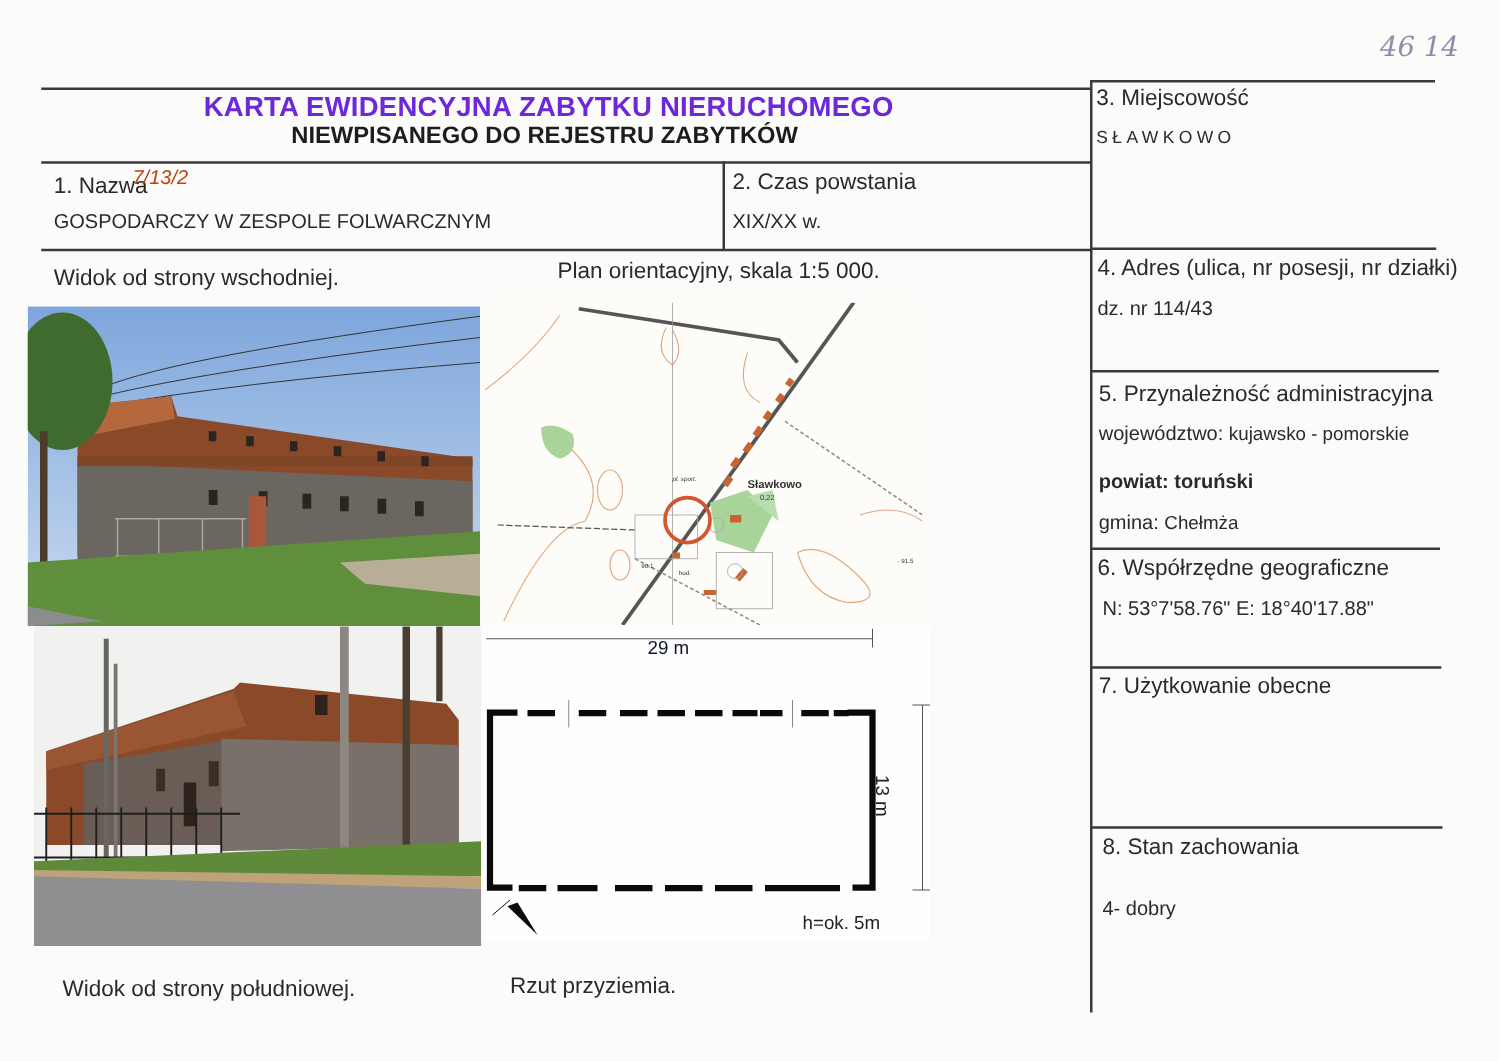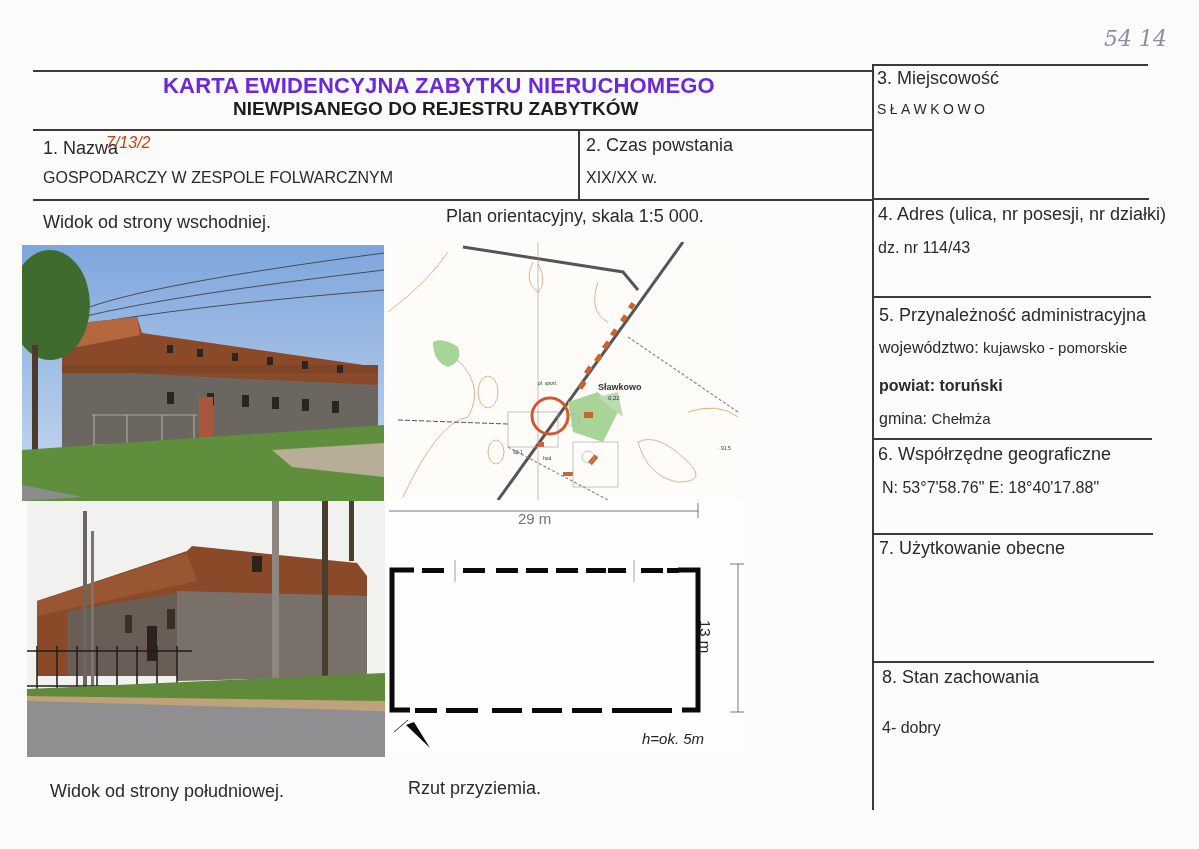--- a/index.html
+++ b/index.html
@@ -19,21 +19,21 @@
   .spaced { letter-spacing:3.5px; font-size:14px; }
   .hand { font-family:"DejaVu Serif", serif; font-style:italic; color:#8a8fa8; font-size:22px; }
   .hand-sm { font-family:Liberation Sans, sans-serif; font-style:italic; color:#c2410c; font-size:16px; }
   .photo { position:absolute; overflow:hidden; }
   .map { position:absolute; background:#fdfcf8; overflow:hidden; }
   .plan { position:absolute; background:#fefefe; }
 </style>
 </head>
 <body>
 
-<div class="abs hand" style="left:1104px; top:26px;">54 14</div>
+<div class="abs hand" style="left:1104px; top:26px;">46 14</div>
 
 <div class="hline" style="left:33px; top:70px; width:840px;"></div>
 <div class="hline" style="left:873px; top:64px; width:275px;"></div>
 <div class="vline" style="left:872px; top:64px; height:746px;"></div>
 
 <div class="hline" style="left:33px; top:129px; width:840px;"></div>
 <div class="vline" style="left:578px; top:129px; height:71px;"></div>
 <div class="hline" style="left:33px; top:199px; width:840px;"></div>
 
 <div class="hline" style="left:873px; top:198px; width:276px;"></div>
@@ -262,16 +262,16 @@
       <rect x="146" y="208" width="30" height="5"></rect>
       <rect x="186" y="208" width="30" height="5"></rect>
       <rect x="226" y="208" width="60" height="5"></rect>
     </g>
     <line x1="69" y1="60" x2="69" y2="82" stroke="#888" stroke-width="0.8"></line>
     <line x1="248" y1="60" x2="248" y2="82" stroke="#888" stroke-width="0.8"></line>
 
     <polygon points="20,225 44,248 28,222" fill="#0a0a0a"></polygon>
     <line x1="8" y1="232" x2="22" y2="220" stroke="#0a0a0a" stroke-width="0.8"></line>
   </svg>
-  <div class="abs" style="left:132px; top:10px; font-size:15px; color:#737373;">29 m</div>
+  <div class="abs" style="left:132px; top:10px; font-size:15px; color:#0f172a;">29 m</div>
   <div class="abs" style="left:328px; top:120px; font-size:15px; color:#222; transform:rotate(90deg); transform-origin:left top; white-space:nowrap;">13 m</div>
-  <div class="abs" style="left:256px; top:230px; font-size:15px; color:#222; white-space:nowrap;font-style:italic;">h=ok. 5m</div>
+  <div class="abs" style="left:256px; top:230px; font-size:15px; color:#222; white-space:nowrap;">h=ok. 5m</div>
 </div>
 
 </body></html>

